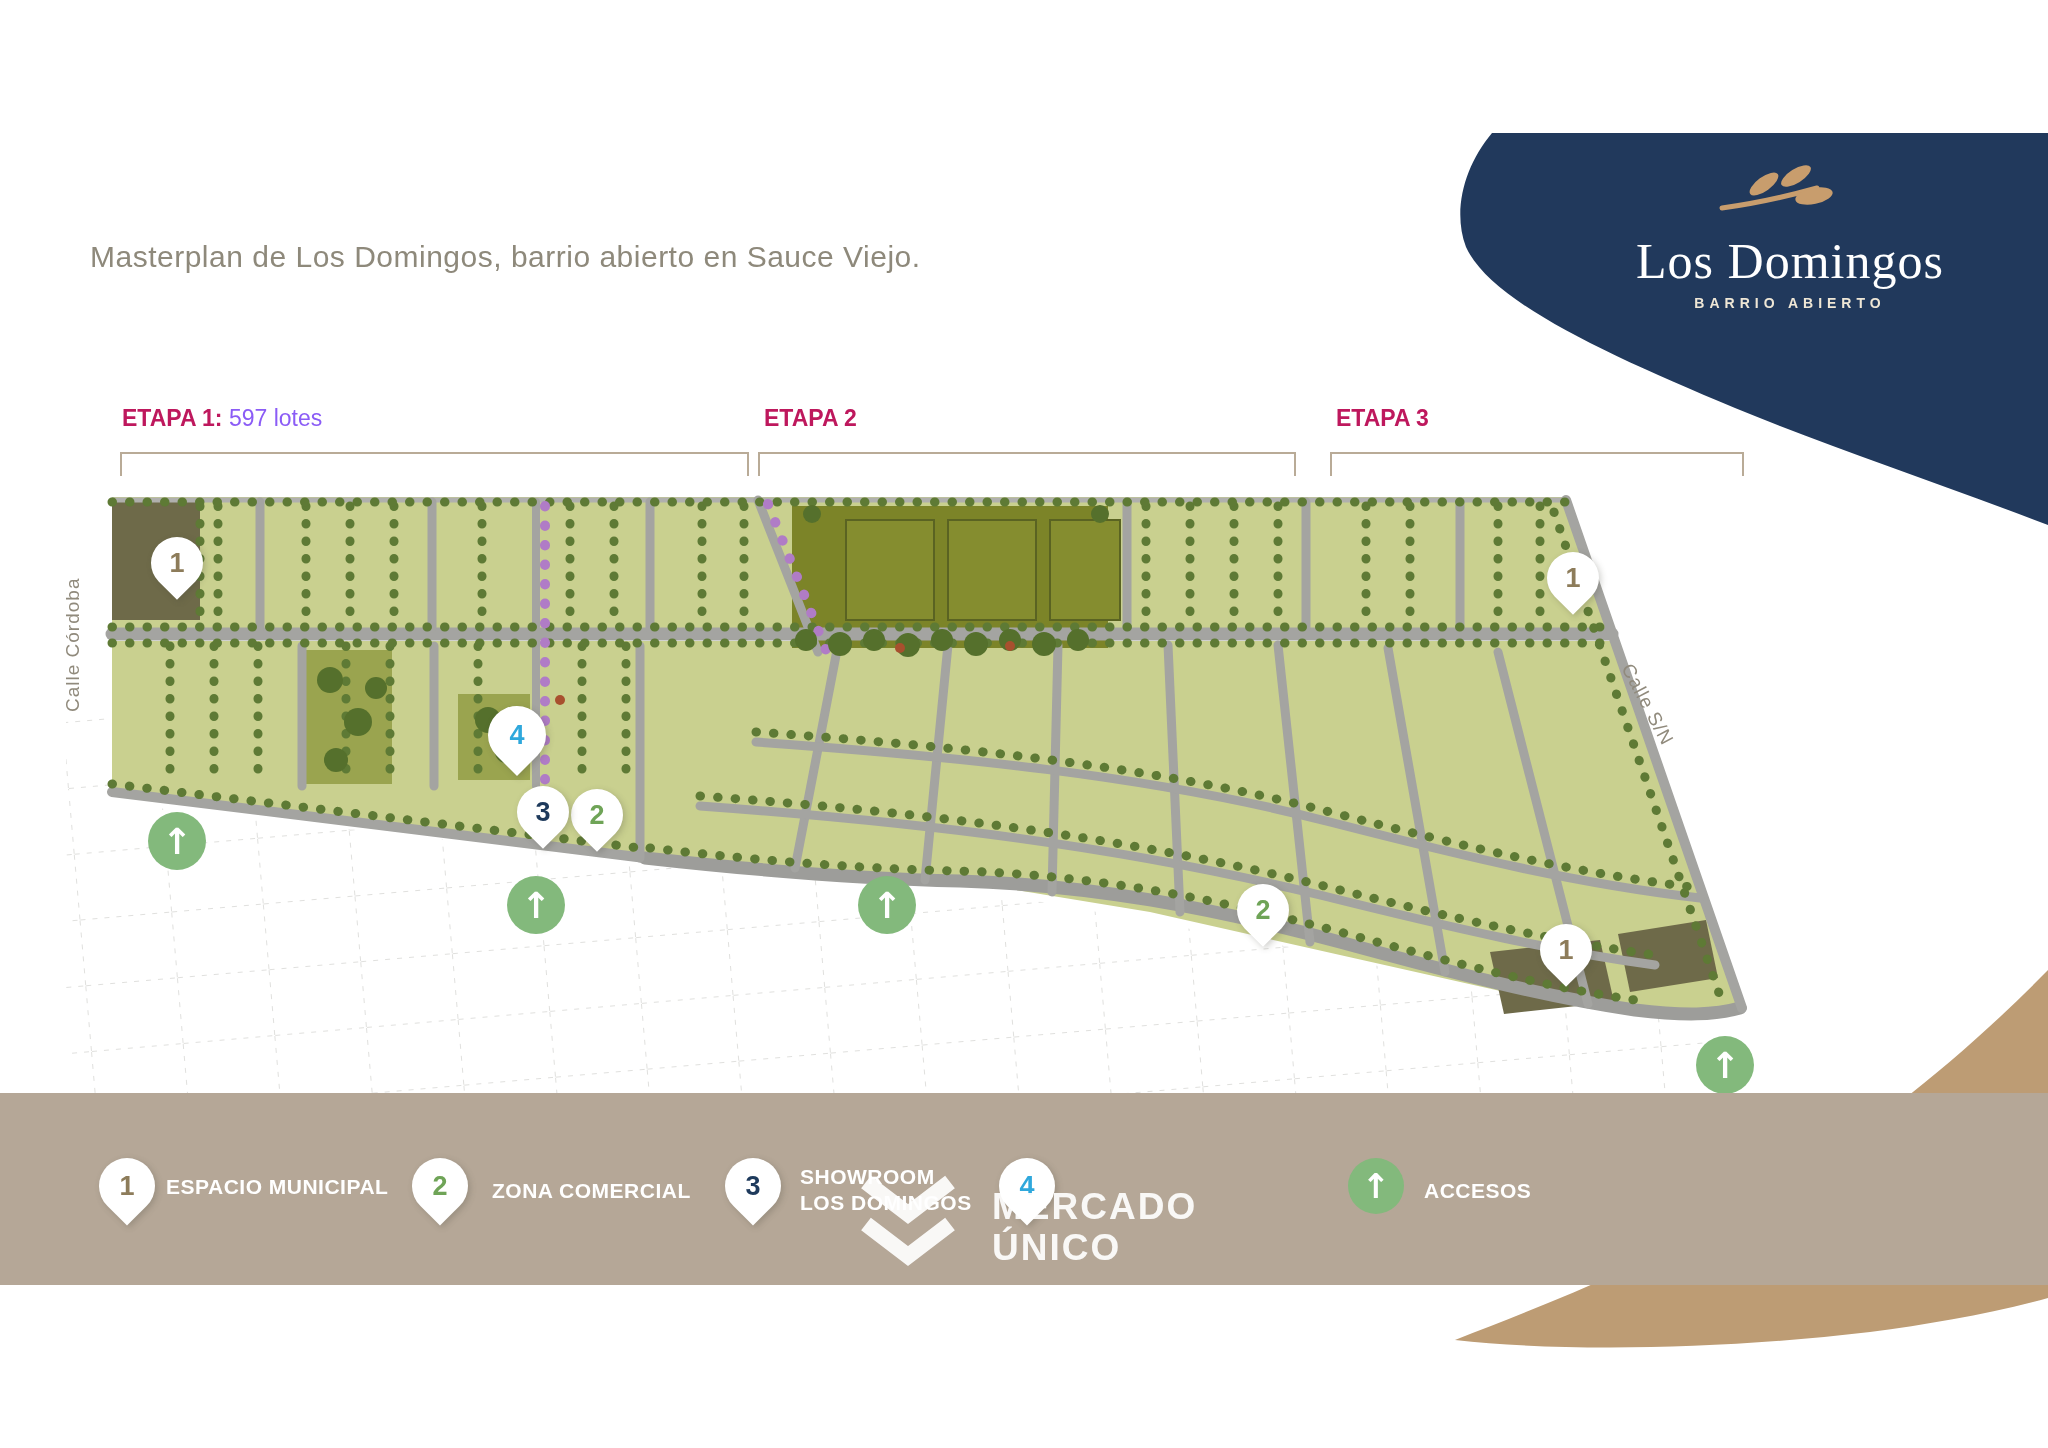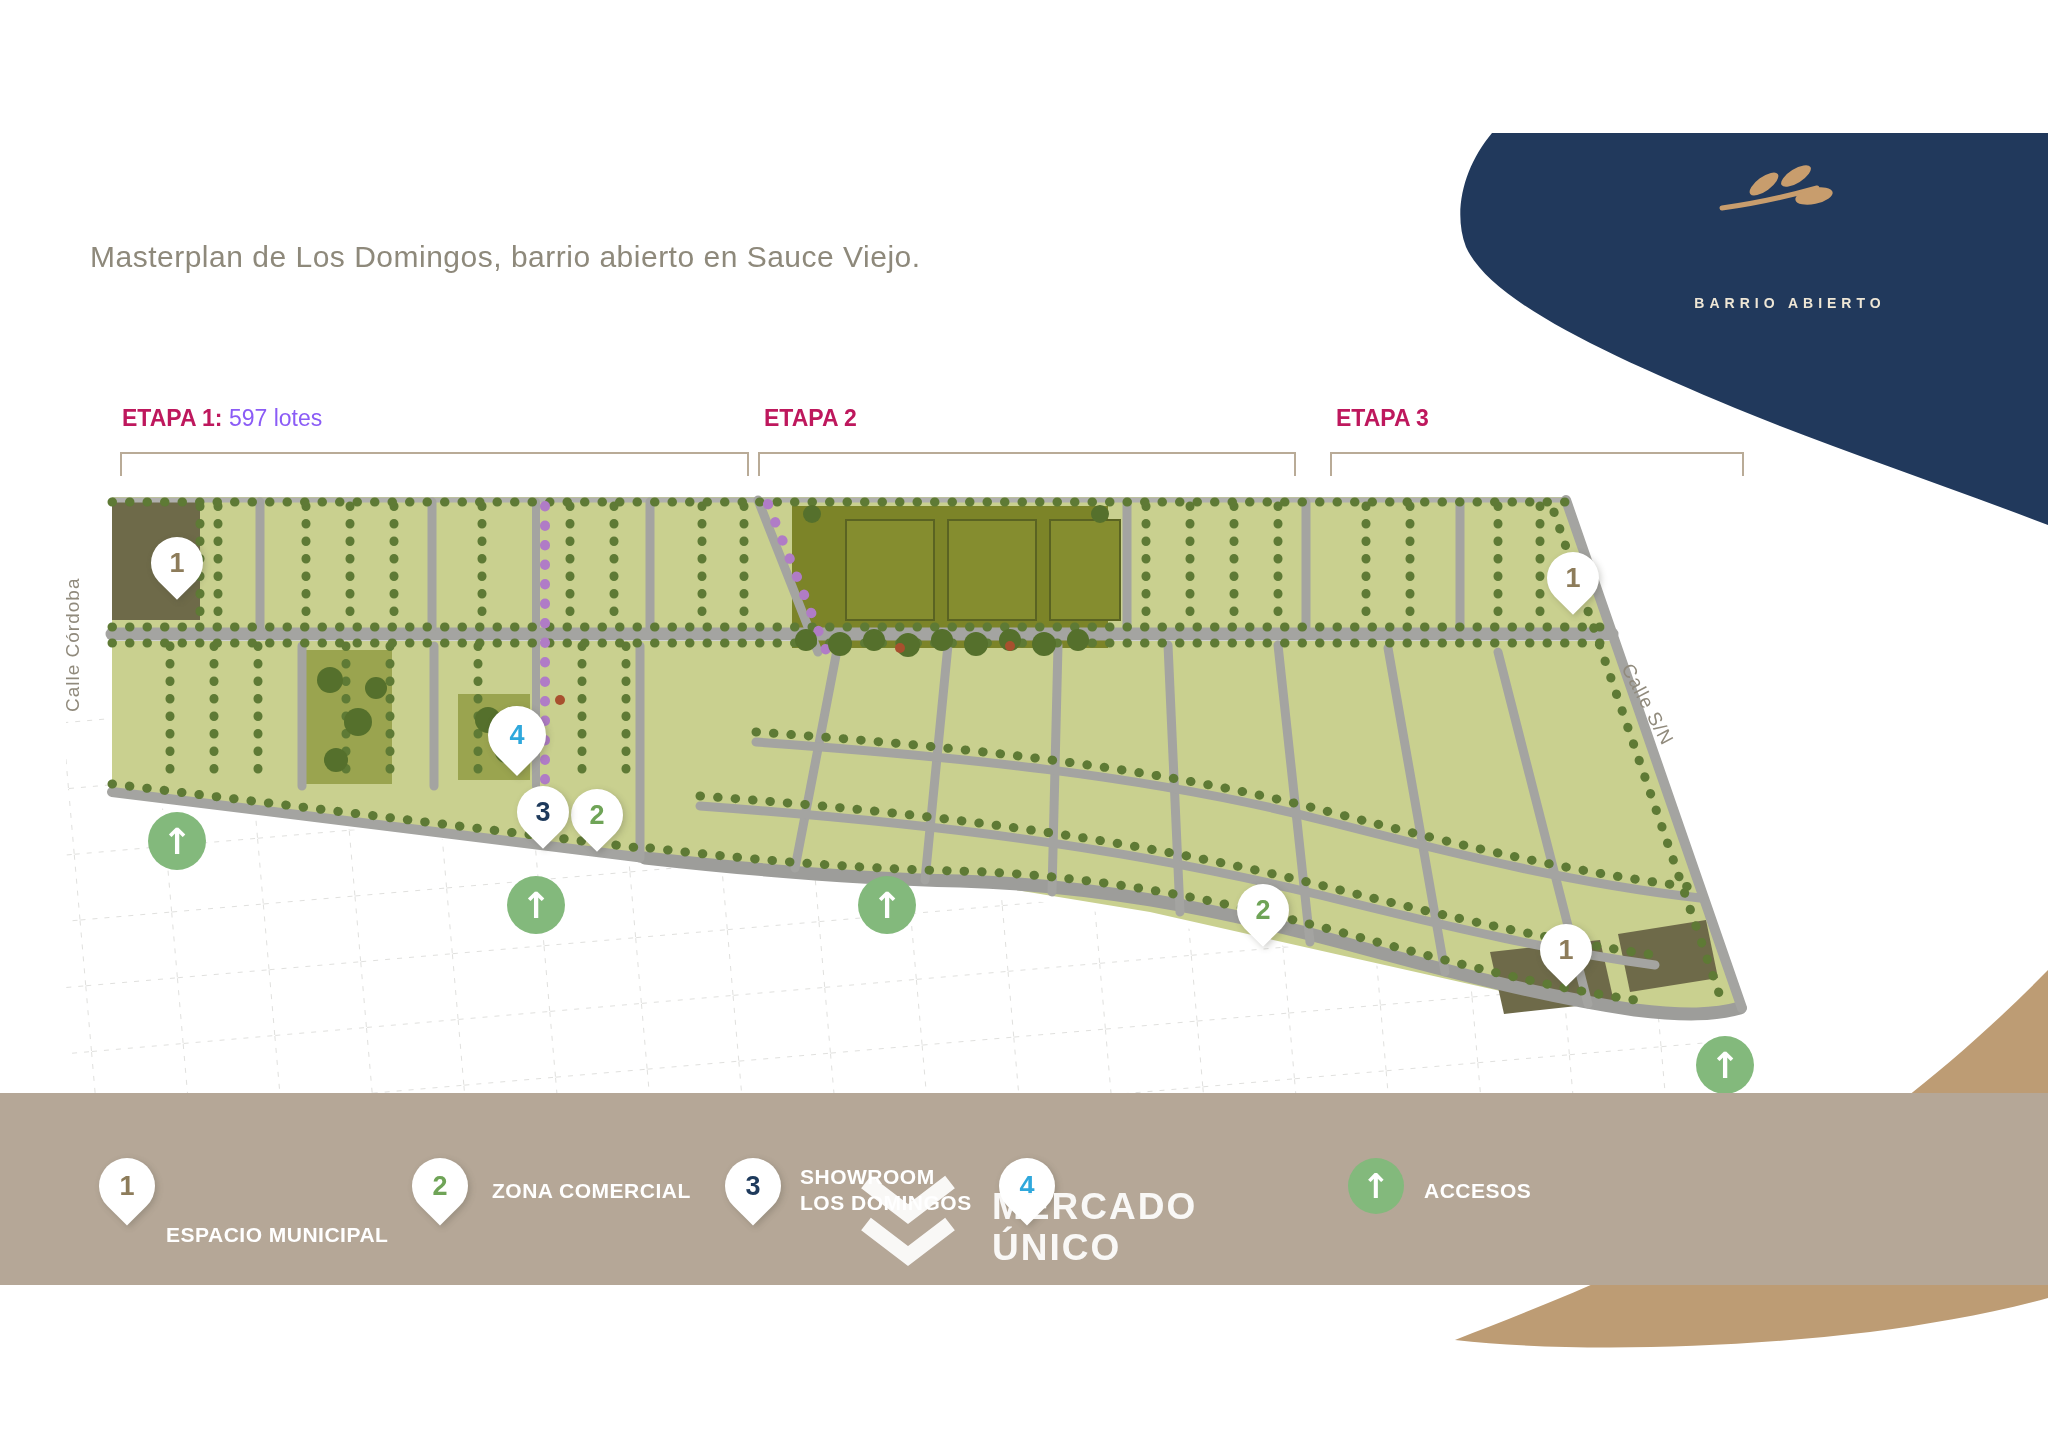--- a/index.html
+++ b/index.html
@@ -156,20 +156,21 @@
       <path d="M 0 40 Q 45 34 95 20" stroke="#c89d6d" stroke-width="5" fill="none" stroke-linecap="round"></path>
       <ellipse cx="42" cy="16" rx="17" ry="7" fill="#c89d6d" transform="rotate(-36 42 16)"></ellipse>
       <ellipse cx="74" cy="8" rx="17" ry="7" fill="#c89d6d" transform="rotate(-32 74 8)"></ellipse>
       <ellipse cx="92" cy="28" rx="19" ry="8" fill="#c89d6d" transform="rotate(-12 92 28)"></ellipse>
     </g>
 
     <path d="M 2048 970 C 1960 1060 1860 1140 1740 1210 C 1640 1268 1545 1305 1455 1340 C 1560 1352 1720 1350 1870 1332 C 1930 1324 1990 1314 2048 1298 Z" fill="#bd9c74" style="z-index:5"></path>
   </svg>
 
   <div class="abs" id="page-title">Masterplan de Los Domingos, barrio abierto en Sauce Viejo.</div>
+  <div class="abs" id="logo-text">Los Domingos</div>
   <div class="abs" id="logo-sub">BARRIO ABIERTO</div>
 
   <div class="abs etapa-label" style="left:122px;">
     <b>ETAPA 1:</b>
     <span class="detail">597 lotes</span>
   </div>
   <div class="abs etapa-label" style="left:764px;">
     <b>ETAPA 2</b>
   </div>
   <div class="abs etapa-label" style="left:1336px;">
@@ -207,21 +208,21 @@
   <div class="abs access" style="left:148px;top:812px;">↑</div>
   <div class="abs access" style="left:507px;top:876px;">↑</div>
   <div class="abs access" style="left:858px;top:876px;">↑</div>
   <div class="abs access" style="left:1696px;top:1036px;">↑</div>
 
   <div class="abs" id="legend-bar"></div>
 
   <div class="abs pin legend-pin" style="left:99px;top:1158px;">
     <span class="num c-tan">1</span>
     </div>
-  <div class="abs legend-item-label" style="left:166px;top:1222px;">ESPACIO MUNICIPAL</div>
+  <div class="abs legend-item-label" style="left:166px;top:1174px;">ESPACIO MUNICIPAL</div>
 
   <div class="abs pin legend-pin" style="left:412px;top:1158px;">
     <span class="num c-green">2</span>
     </div>
   <div class="abs legend-item-label" style="left:492px;top:1178px;">ZONA COMERCIAL</div>
 
   <div class="abs pin legend-pin" style="left:725px;top:1158px;">
     <span class="num c-navy">3</span>
     </div>
   <div class="abs legend-item-label" style="left:800px;top:1164px;">SHOWROOM

